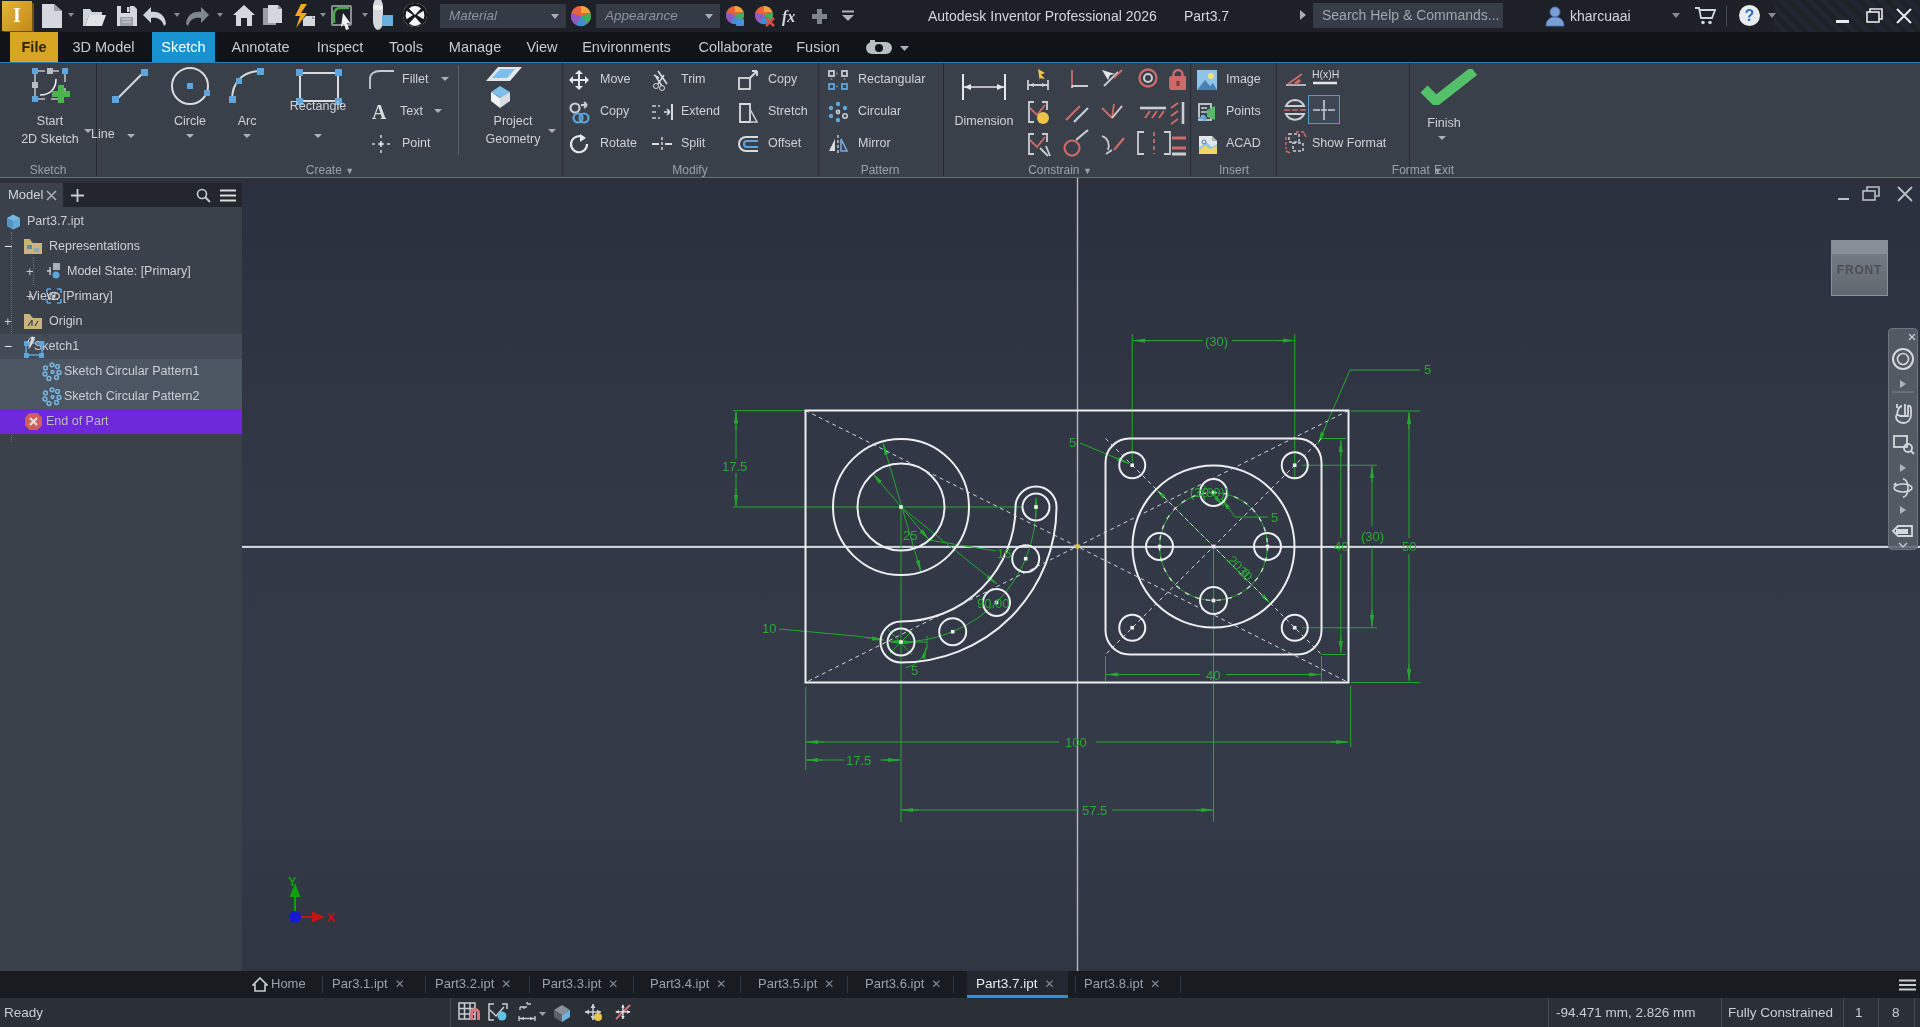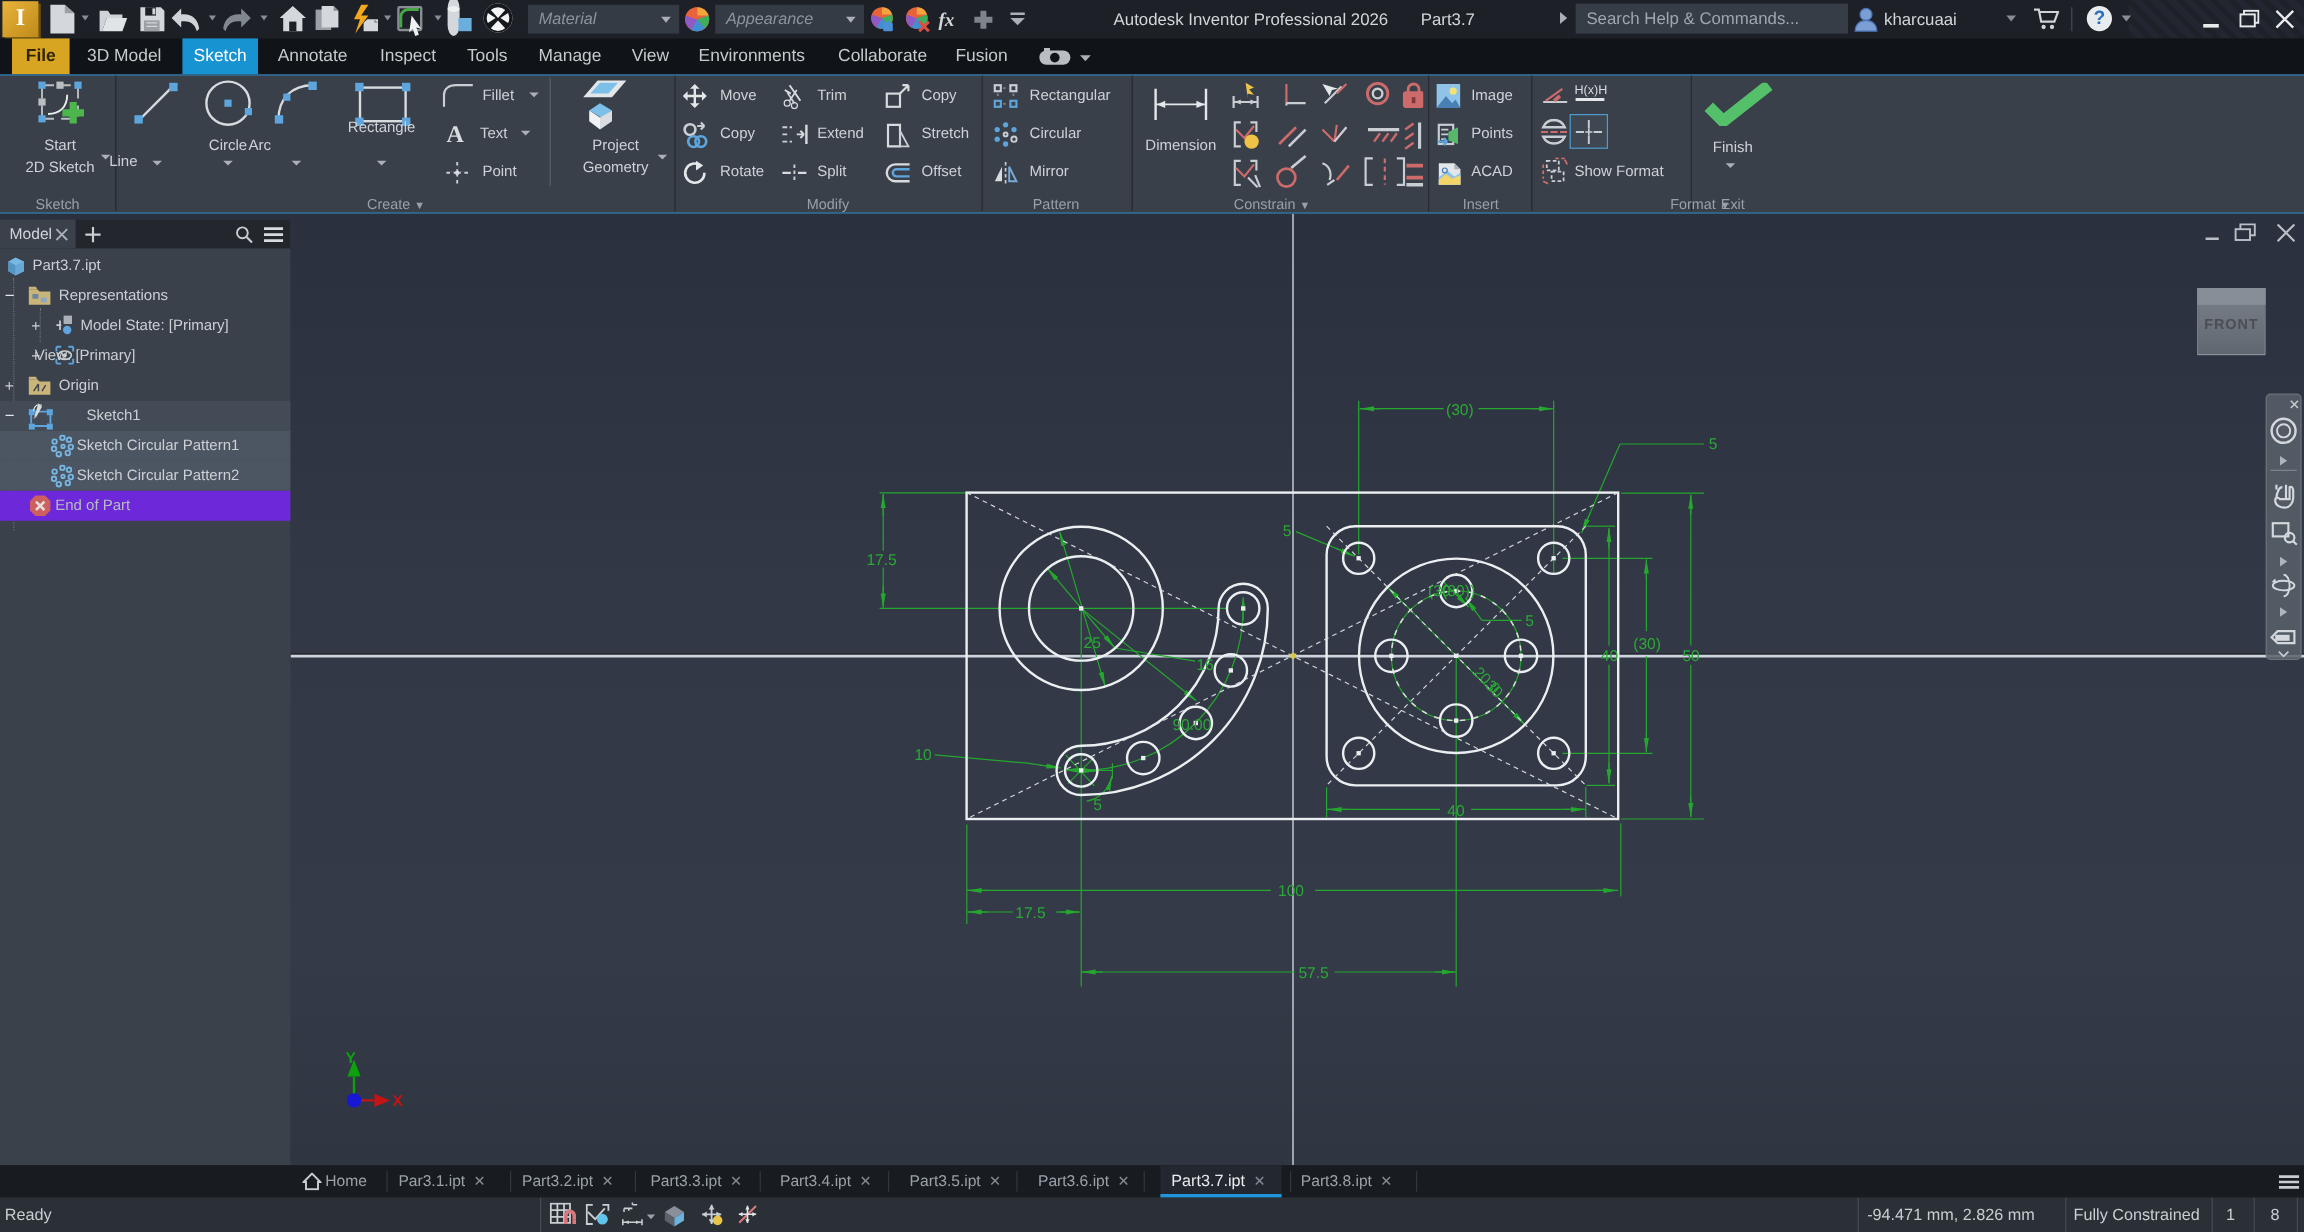--- a/index.html
+++ b/index.html
@@ -316,21 +316,21 @@
   <text x="58" y="17" font-size="16" font-style="italic" font-weight="bold" fill="#d4d8dc" font-family="Liberation Serif,serif">fx</text>
   <path d="M93 4h5v5h5v5h-5v5h-5v-5h-5V9h5z" fill="#7d848b"></path>
  </svg>
  <svg class="abs" style="left:840px;top:10px" width="18" height="13" viewBox="0 0 18 13">
         <path d="M2 1.5h12" stroke="#aab0b6" stroke-width="2"></path>
         <path d="M2 5l6 6 6-6z" fill="#aab0b6"></path>
       </svg>
  <div class="ttxt abs" style="left:928px">Autodesk Inventor Professional 2026</div>
  <div class="ttxt abs" style="left:1184px">Part3.7</div>
  <div class="abs" style="left:1300px;top:10px;width:0;height:0;border-top:5px solid transparent;border-bottom:5px solid transparent;border-left:6px solid #a9afb5"></div>
- <div class="abs" style="left:1313px;top:3px;width:227px;height:25px;background:#363d46;color:#9fa6ad;font-size:14px;line-height:25px;padding-left:9px">Search Help &amp; Commands...</div>
+ <div class="abs" style="left:1313px;top:3px;width:190px;height:25px;background:#363d46;color:#9fa6ad;font-size:14px;line-height:25px;padding-left:9px">Search Help &amp; Commands...</div>
  <svg class="abs" style="left:1545px;top:5px" width="20" height="22" viewBox="0 0 20 22">
         <circle cx="10" cy="7" r="5" fill="#7a9fd4" stroke="#4a6faf"></circle>
         <path d="M1 21c0-6 4-9 9-9s9 3 9 9z" fill="#7a9fd4" stroke="#4a6faf"></path>
       </svg>
  <div class="ttxt abs" style="left:1570px">kharcuaai</div>
  <div class="abs" style="left:1672px;top:13px;width:0;height:0;border-left:4px solid transparent;border-right:4px solid transparent;border-top:5px solid #878d93"></div>
  <svg class="abs" style="left:1694px;top:6px" width="22" height="20" viewBox="0 0 22 20">
         <path d="M1 2h4l2 10h11l3-8H6" fill="none" stroke="#cfd4d8" stroke-width="1.8"></path>
         <circle cx="9" cy="16.5" r="1.8" fill="#cfd4d8"></circle>
         <circle cx="16" cy="16.5" r="1.8" fill="#cfd4d8"></circle>
@@ -417,21 +417,21 @@
       </svg>
  <div class="rlab" style="left:150px;top:51px;width:80px;text-align:center">Circle</div>
       <div class="caret" style="left:186px;top:71px"></div>
 
  <svg class="abs" style="left:227px;top:3px" width="40" height="40" viewBox="0 0 40 40">
         <path d="M5 34C5 16 16 5 34 5" stroke="#d8dbde" stroke-width="2" fill="none"></path>
         <rect x="2" y="30" width="7" height="7" fill="#5da5dc"></rect>
         <rect x="30" y="2" width="7" height="7" fill="#5da5dc"></rect>
         <rect x="9" y="12" width="6" height="6" fill="#5da5dc"></rect>
       </svg>
- <div class="rlab" style="left:207px;top:51px;width:80px;text-align:left">Arc</div>
+ <div class="rlab" style="left:207px;top:51px;width:80px;text-align:center">Arc</div>
       <div class="caret" style="left:243px;top:71px"></div>
 
  <svg class="abs" style="left:295px;top:5px" width="48" height="38" viewBox="0 0 48 38">
         <rect x="5" y="5" width="38" height="28" stroke="#d8dbde" stroke-width="2" fill="none"></rect>
         <rect x="1" y="1" width="7" height="7" fill="#5da5dc"></rect>
         <rect x="40" y="1" width="7" height="7" fill="#5da5dc"></rect>
         <rect x="1" y="30" width="7" height="7" fill="#5da5dc"></rect>
         <rect x="40" y="30" width="7" height="7" fill="#5da5dc"></rect>
       </svg>
  <div class="rlab" style="left:278px;top:36px;width:80px;text-align:center">Rectangle</div>
@@ -737,21 +737,21 @@
           <g fill="#5da5dc">
             <rect x="2" y="6" width="5" height="5"></rect>
             <rect x="17" y="6" width="5" height="5"></rect>
             <rect x="2" y="18" width="5" height="5"></rect>
             <rect x="17" y="18" width="5" height="5"></rect>
           </g>
           <path d="M9 2.5h4M9 2.5a6 6 0 00-3 5" stroke="#e4e7e9" fill="none"></path>
           <path d="M10 1l3 3-5 9-2 1 1-3z" fill="#d8dbde"></path>
           <path d="M8 13l-2 1 1-3z" fill="#8a9099"></path>
         </svg>
-  <span style="margin-left:72px">Sketch1</span></div>
+  <span style="margin-left:34px">Sketch1</span></div>
  <div class="trow" style="top:176px;background:#4c5562">
   <svg class="abs" style="left:42px;top:3px" width="20" height="20" viewBox="0 0 20 20">
           <g fill="none" stroke="#77b7e3" stroke-width="1.5">
             <circle cx="10" cy="2.8" r="1.9"></circle>
             <circle cx="15.5" cy="4.5" r="1.9"></circle>
             <circle cx="3.5" cy="6" r="1.9"></circle>
             <circle cx="17" cy="10.5" r="1.9"></circle>
             <circle cx="3" cy="12" r="1.9"></circle>
             <circle cx="14.5" cy="15.5" r="1.9"></circle>
             <circle cx="7" cy="16.5" r="1.9"></circle>

